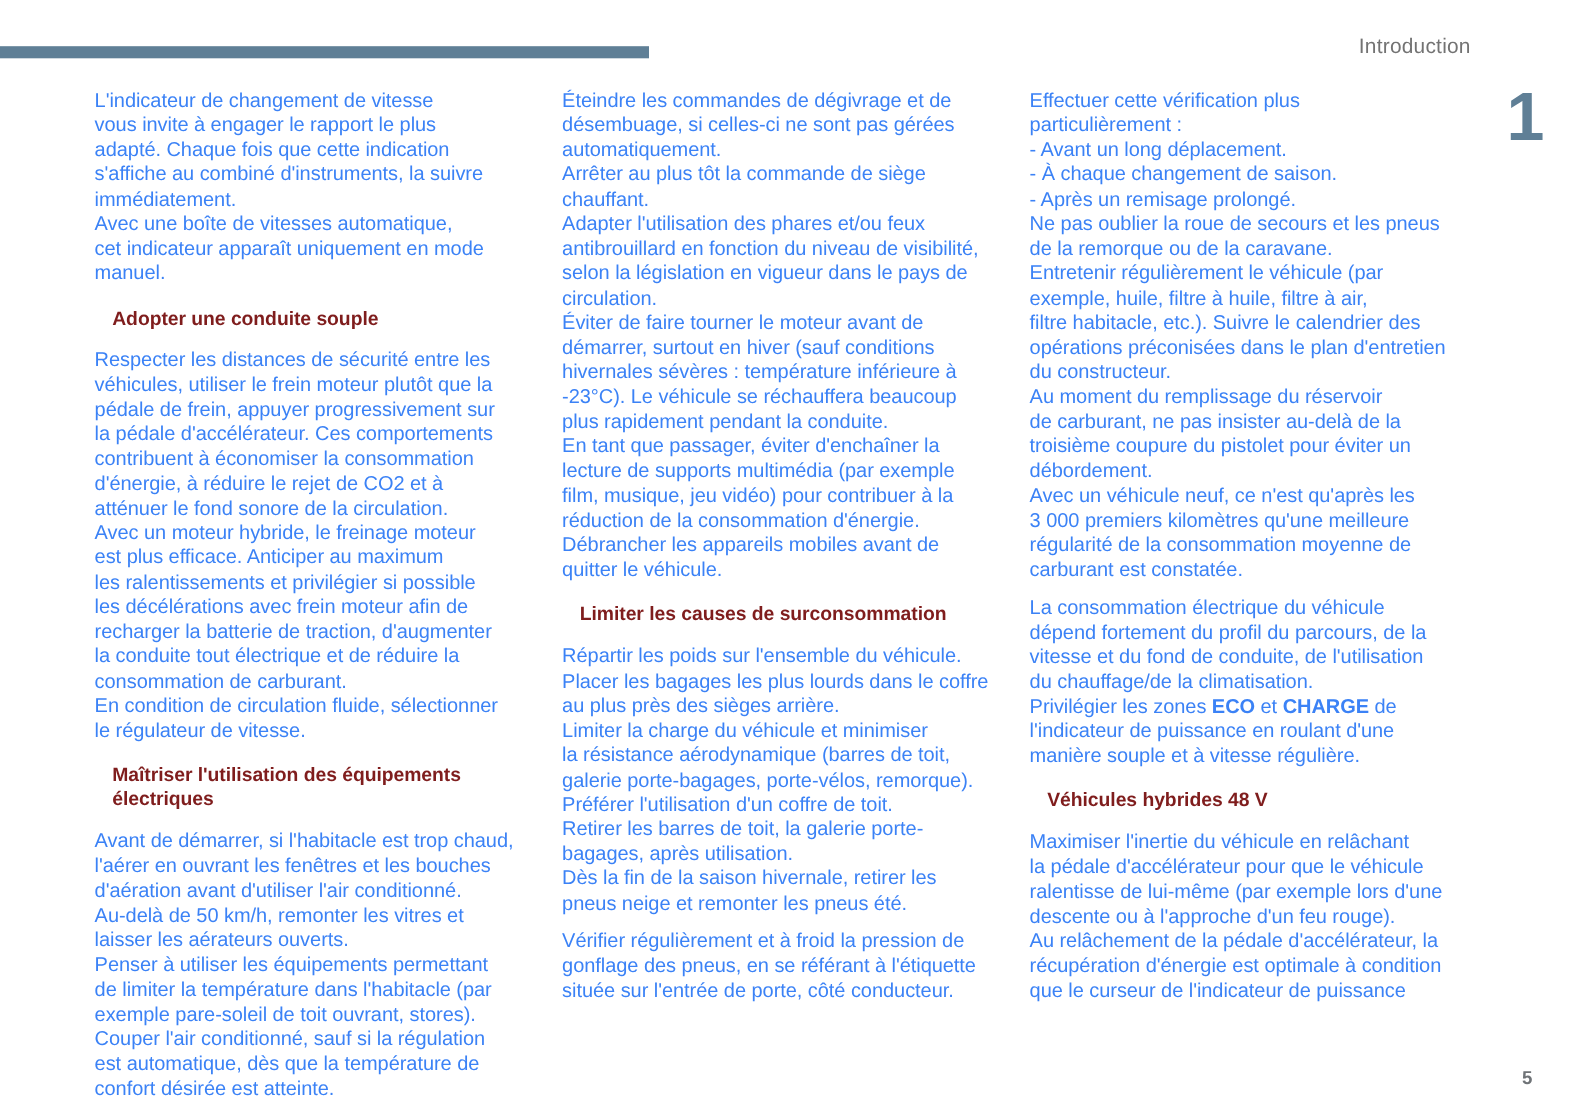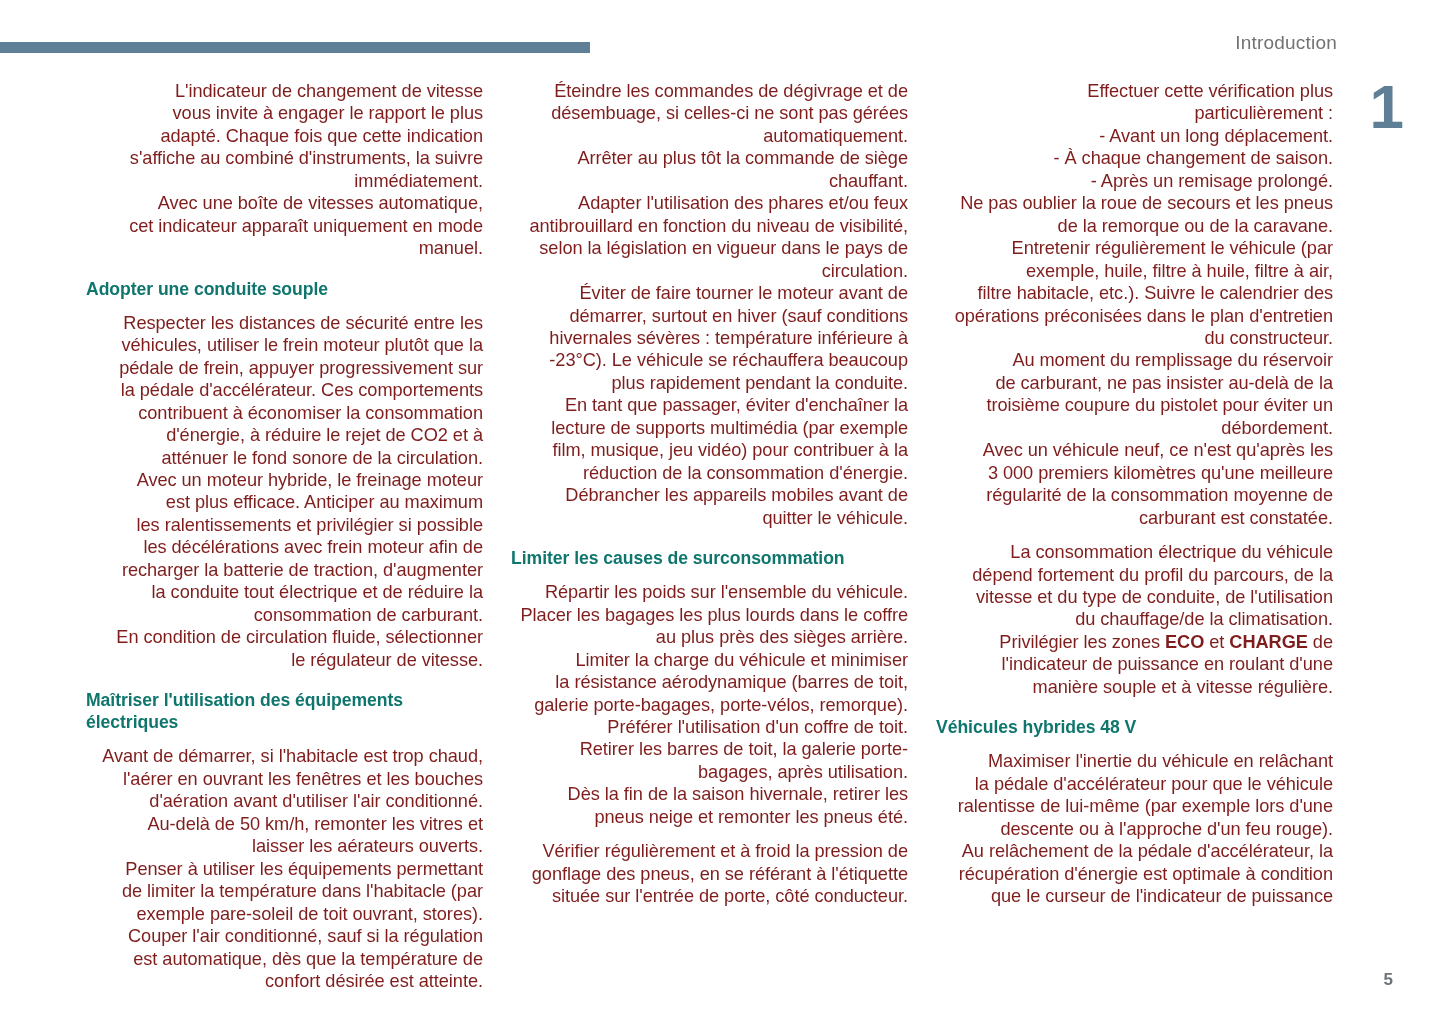--- a/index.html
+++ b/index.html
@@ -75,32 +75,31 @@
   }
   .column {
     width: 397px;
     flex: 0 0 397px;
   }
 
   
   .para {
     font-size: 18.2px;
     line-height: 22.45px;
-    color: #7f1d1d;
+    color: #3b82f6;
     margin: 0;
     white-space: pre-line;
     letter-spacing: -0.05px;
-    text-align: right;
   }
   .heading {
     font-size: 17.6px;
     line-height: 22.2px;
     font-weight: bold;
-    color: #0f766e;
-    margin: 0;
+    color: #7f1d1d;
+    margin: 16px;
     white-space: pre-line;
     letter-spacing: -0.05px;
   }
   b.inline-strong { font-weight: bold; }
 </style>
 </head>
 <body>
 
 <div id="page">
 
@@ -204,21 +203,21 @@
 Au moment du remplissage du réservoir
 de carburant, ne pas insister au-delà de la
 troisième coupure du pistolet pour éviter un
 débordement.
 Avec un véhicule neuf, ce n'est qu'après les
 3 000 premiers kilomètres qu'une meilleure
 régularité de la consommation moyenne de
 carburant est constatée.</div>
         <div class="para block" style="margin-top: 12px;"><span>La consommation électrique du véhicule
 dépend fortement du profil du parcours, de la
-vitesse et du type de conduite, de l'utilisation
+vitesse et du fond de conduite, de l'utilisation
 du chauffage/de la climatisation.
 Privilégier les zones </span><b class="inline-strong">ECO</b><span> et </span><b class="inline-strong">CHARGE</b><span> de
 l'indicateur de puissance en roulant d'une
 manière souple et à vitesse régulière.</span></div>
         <div class="heading block" style="margin-top: 18px;">Véhicules hybrides 48 V</div>
         <div class="para block" style="margin-top: 12px;">Maximiser l'inertie du véhicule en relâchant
 la pédale d'accélérateur pour que le véhicule
 ralentisse de lui-même (par exemple lors d'une
 descente ou à l'approche d'un feu rouge).
 Au relâchement de la pédale d'accélérateur, la

